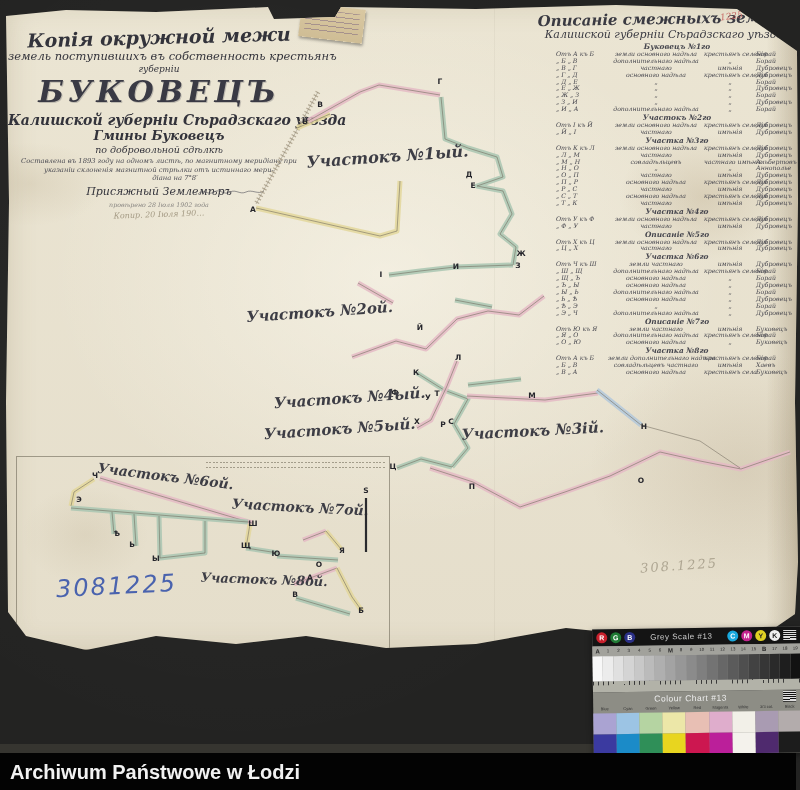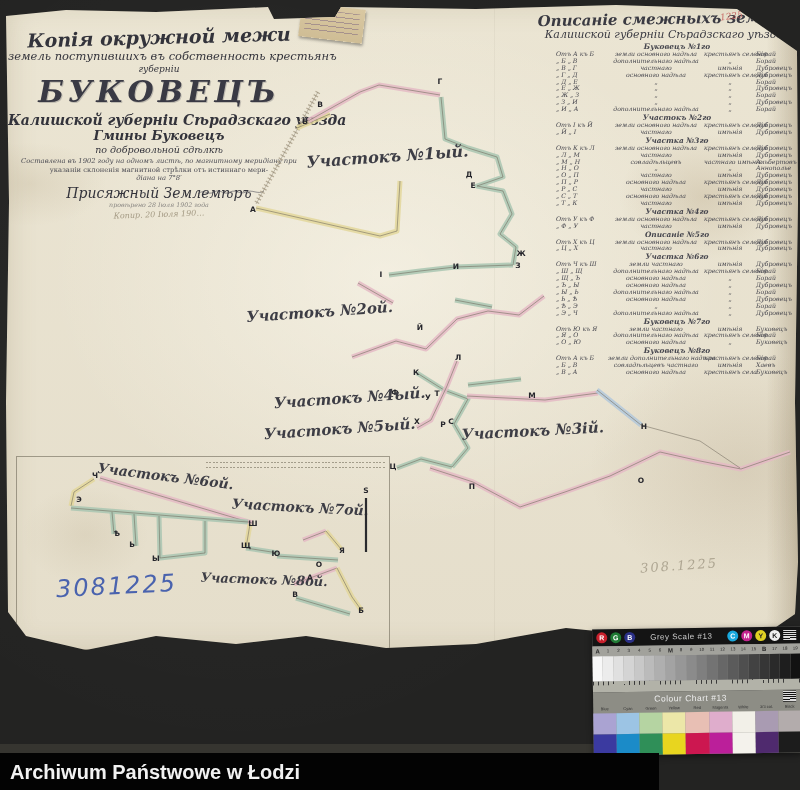--- a/index.html
+++ b/index.html
@@ -33,23 +33,23 @@
   .title-block div{position:absolute;left:0;width:302px;text-align:center;white-space:nowrap;}
   .tb1{top:24px;font-size:19px;font-style:italic;font-weight:600;transform:rotate(-1.5deg);}
   .tb2{top:47px;font-size:11.5px;font-style:italic;}
   .tb3{top:62px;font-size:9px;font-style:italic;}
   .tbname{top:72px;font-size:30px;font-weight:bold;font-style:italic;letter-spacing:4px;color:#3a3a44;
     text-shadow:1px 1px 0 rgba(60,60,70,.25);}
   .tb5{top:110px;font-size:14px;font-style:italic;font-weight:600;}
   .tb6{top:126px;font-size:13px;font-style:italic;font-weight:600;}
   .tb7{top:142px;font-size:9.5px;font-style:italic;}
   .tb8{top:155px;font-size:6.8px;font-style:italic;color:#4a4a52;}
-  .tb9{top:164px;font-size:6.8px;color:#4a4a52;}
-  .tb10{top:172px;font-size:6.8px;font-style:italic;color:#4a4a52;}
-  .tb11{top:183px;font-size:14px;font-style:italic;}
+  .tb9{top:164px;font-size:6.8px;font-style:italic;color:#4a4a52;}
+  .tb10{top:172px;font-size:6.8px;font-style:italic;color:#4a4a52;padding-left:16px;}
+  .tb11{top:183px;font-size:11px;font-style:italic;}
   .sig{position:absolute;left:188px;top:184px;width:70px;height:12px;}
   .tb12{top:199px;font-size:6.3px;font-style:italic;opacity:.55;}
   .tb13{top:208px;font-size:8px;font-style:italic;color:#a49a84;transform:rotate(-2deg);}
 
   
   .desc-head{position:absolute;left:508px;top:8px;width:300px;text-align:center;color:#3a3a42;}
   .dh1{font-size:15px;font-style:italic;font-weight:600;transform:rotate(-1deg);white-space:nowrap;}
   .dh2{font-size:11px;font-style:italic;white-space:nowrap;}
   .desc-table{position:absolute;left:550px;top:40px;width:242px;color:#46464e;}
   .desc-table .sec{height:9px;line-height:9px;font-size:7.4px;font-style:italic;font-weight:600;text-align:center;}
@@ -95,42 +95,42 @@
     background-size:100% 4px;background-repeat:no-repeat;}
   .cc{background:#8d8d85;}
   .cc-head{height:13px;display:flex;align-items:center;padding:0 5px;}
   .cc-title{flex:1;text-align:center;font-size:8.5px;color:#eee;letter-spacing:.5px;}
   .cc-labels{height:8px;display:flex;}
   .cc-labels span{flex:1;font-size:4px;color:#333;text-align:center;line-height:8px;overflow:hidden;}
   .cc-row{height:21px;display:flex;}
   .cc-row i{flex:1;}
 
   
-  .footer{position:absolute;left:0;top:753px;width:659px;height:37px;background:#030303;}
+  .footer{position:absolute;left:0;top:753px;width:796px;height:37px;background:#030303;}
   .footer span{display:block;padding:8px 0 0 10px;color:#f2f2f2;font:bold 20px "Liberation Sans",sans-serif;}
 </style>
 </head>
 <body>
 
 <div class="stage">
   <div class="shelf"></div>
 
   <div class="paper">
     <div class="crease"></div>
     <div class="sticker"></div>
 
     <div class="title-block">
       <div class="tb1">Копія окружной межи</div>
       <div class="tb2">земель поступившихъ въ собственность крестьянъ</div>
       <div class="tb3">губерніи</div>
       <div class="tbname">БУКОВЕЦЪ</div>
       <div class="tb5">Калишской губерніи Сѣрадзскаго уѣзда</div>
       <div class="tb6">Гмины Буковецъ</div>
       <div class="tb7">по добровольной сдѣлкѣ</div>
-      <div class="tb8">Составлена въ 1902 году на одномъ листѣ, по магнитному меридіану при</div>
+      <div class="tb8">Составлена въ 1893 году на одномъ листѣ, по магнитному меридіану при</div>
       <div class="tb9">указаніи склоненія магнитной стрѣлки отъ истиннаго мери-</div>
       <div class="tb10">діана на 7°8′</div>
       <div class="tb11">Присяжный Землемѣръ</div>
       <svg class="sig" viewBox="0 0 70 12">
         <path d="M2 8 C8 2,12 10,18 6 C24 2,28 10,34 6 C40 3,44 9,50 6 C56 3,62 9,68 5" fill="none" stroke="rgba(70,70,80,.55)" stroke-width="1"></path>
       </svg>
       <div class="tb12">провѣрено 28 Іюля 1902 года</div>
       <div class="tb13">Копир. 20 Іюля 190…</div>
     </div>
 
@@ -330,40 +330,40 @@
           <span class="c1">„</span>
           <span class="c2">„</span>
           <span class="c3">Борай</span>
         </div>
         <div class="tr">
           <span class="c0">„  Э „ Ч</span>
           <span class="c1">дополнительнаго надѣла</span>
           <span class="c2">„</span>
           <span class="c3">Дубровецъ</span>
         </div>
-        <div class="sec">Буковецъ №7го</div>
+        <div class="sec">Описаніе №7го</div>
         <div class="tr">
           <span class="c0">Отъ Ю къ Я</span>
           <span class="c1">земли частнаго</span>
           <span class="c2">имѣнія</span>
           <span class="c3">Буковецъ</span>
         </div>
         <div class="tr">
           <span class="c0">„  Я „ О</span>
           <span class="c1">дополнительнаго надѣла</span>
           <span class="c2">крестьянъ селенія</span>
           <span class="c3">Борай</span>
         </div>
         <div class="tr">
           <span class="c0">„  О „ Ю</span>
           <span class="c1">основного надѣла</span>
           <span class="c2">„</span>
           <span class="c3">Буковецъ</span>
         </div>
-        <div class="sec">Буковецъ №8го</div>
+        <div class="sec">Участка №8го</div>
         <div class="tr">
           <span class="c0">Отъ А къ Б</span>
           <span class="c1">земли дополнительнаго надѣла</span>
           <span class="c2">крестьянъ селенія</span>
           <span class="c3">Борай</span>
         </div>
         <div class="tr">
           <span class="c0">„  Б „ В</span>
           <span class="c1">совладѣльцевъ частнаго</span>
           <span class="c2">имѣнія</span>

